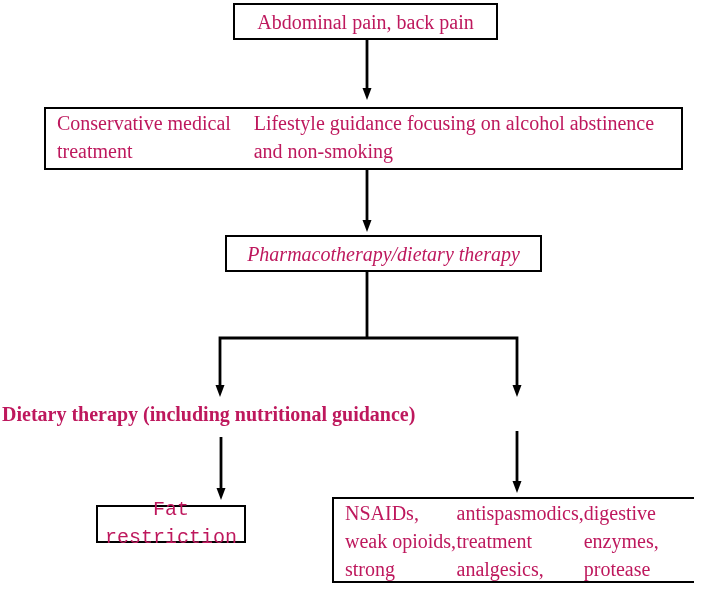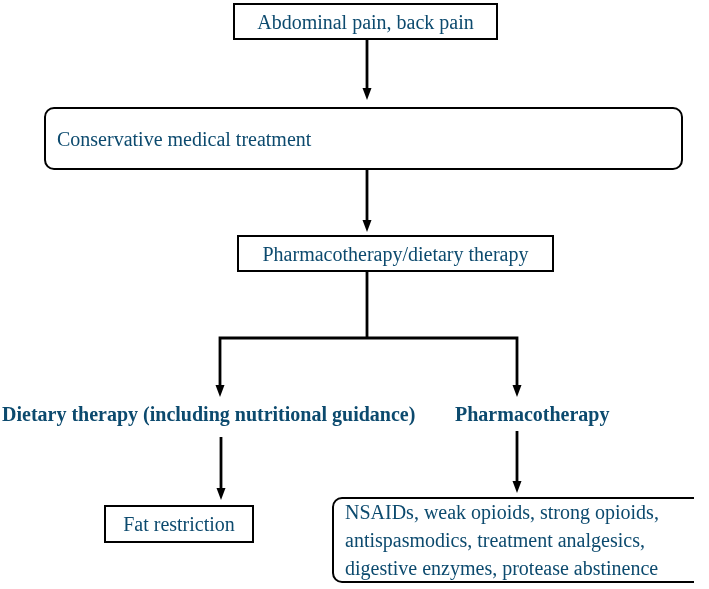--- a/index.html
+++ b/index.html
@@ -6,21 +6,21 @@
     margin: 0;
     padding: 0;
     background: #ffffff;
   }
   .canvas {
     position: relative;
     width: 694px;
     height: 589px;
     background: #ffffff;
     font-family: "Liberation Serif", "DejaVu Serif", serif;
-    color: #0c4a6e;
+    color: #be185d;
     overflow: hidden;
   }
   .connectors {
     position: absolute;
     left: 0;
     top: 0;
     width: 709px;
     height: 589px;
   }
   .connectors line,
@@ -42,26 +42,25 @@
     line-height: 28px;
   }
   .box.center {
     display: flex;
     align-items: center;
     justify-content: center;
     text-align: center;
   }
   .box.left {
     display: flex;
-    flex-direction: column;
+    flex-direction: row;
     justify-content: center;
     padding-left: 11px;
     padding-right: 6px;
     text-align: left;
-    border-radius: 10px;
   }
   .free-label {
     position: absolute;
     font-size: 20px;
     line-height: 25px;
     white-space: nowrap;
     font-weight: bold;
   }
 </style>
 </head>
@@ -97,31 +96,31 @@
       <polygon points="512.5,481 521.5,481 517,493"></polygon>
     </g>
   </svg>
 
   <div class="box center" style="left:233px; top:3px; width:265px; height:37px;">
     <span>Abdominal pain, back pain</span>
   </div>
 
   <div class="box left" style="left:44px; top:107px; width:639px; height:63px;">
     <div>Conservative medical treatment</div>
+    <div>Lifestyle guidance focusing on alcohol abstinence and non-smoking</div>
   </div>
 
-  <div class="box center" style="left:237px; top:235px; width:317px; height:37px;">
+  <div class="box center" style="left:225px; top:235px; width:317px; height:37px;font-style:italic;">
     <span>Pharmacotherapy/dietary therapy</span>
   </div>
 
   <div class="free-label" style="left:2px; top:402px;">Dietary therapy (including nutritional guidance)</div>
 
-  <div class="free-label" style="left:455px; top:402px;">Pharmacotherapy</div>
 
-  <div class="box center" style="left:104px; top:505px; width:150px; height:38px;">
+  <div class="box center" style="left:96px; top:505px; width:150px; height:38px;font-family:Liberation Mono, monospace;">
     <span>Fat restriction</span>
   </div>
 
   <div class="box left" style="left:332px; top:497px; width:371px; height:86px;justify-content:center;">
     <div>NSAIDs, weak opioids, strong opioids,</div>
     <div>antispasmodics, treatment analgesics,</div>
     <div>digestive enzymes, protease abstinence</div>
   </div>
 
 </div>

